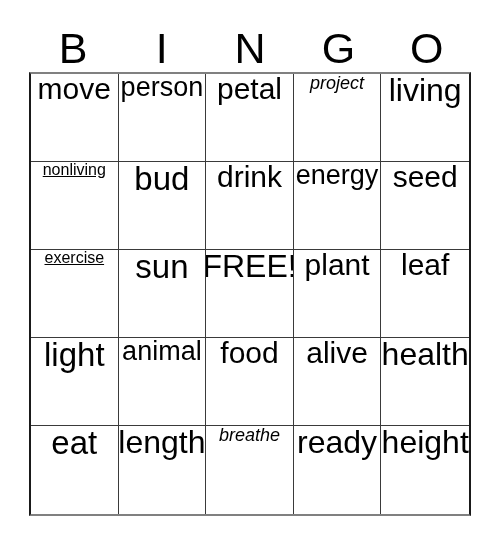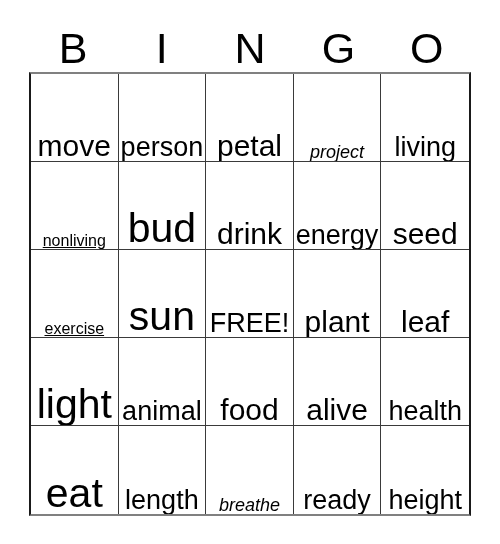--- a/index.html
+++ b/index.html
@@ -62,41 +62,41 @@
     border-bottom: 2px solid #808080;
     box-sizing: border-box;
     background: #ffffff;
   }
   .cell {
     position: relative;
     border-right: 1px solid #3a3a3a;
     border-bottom: 1px solid #3a3a3a;
     box-sizing: border-box;
     display: flex;
-    align-items: flex-end;
+    align-items: flex-start;
     justify-content: center;
     background: #ffffff;
     overflow: hidden;
   }
   .cell.col-last { border-right: none; }
   .cell.row-last { border-bottom: none; }
 
   .cell-text {
     display: block;
     text-align: center;
     line-height: 1;
     white-space: nowrap;
     color: #000000;
     font-weight: 400;
   }
 
   
-  .fs-xl   { font-size: 41px; }
+  .fs-xl   { font-size: 33px; }
   .fs-lg   { font-size: 30px; }
-  .fs-md   { font-size: 27px; }
+  .fs-md   { font-size: 32px; }
   .fs-sm   { font-size: 27px; }
   .fs-xs   { font-size: 18px; font-style: italic; }
   .fs-xxs  { font-size: 16px; text-decoration: underline; }
 </style>
 </head>
 <body>
 
 <div id="bingo-card">
 
   <div id="header-row">

